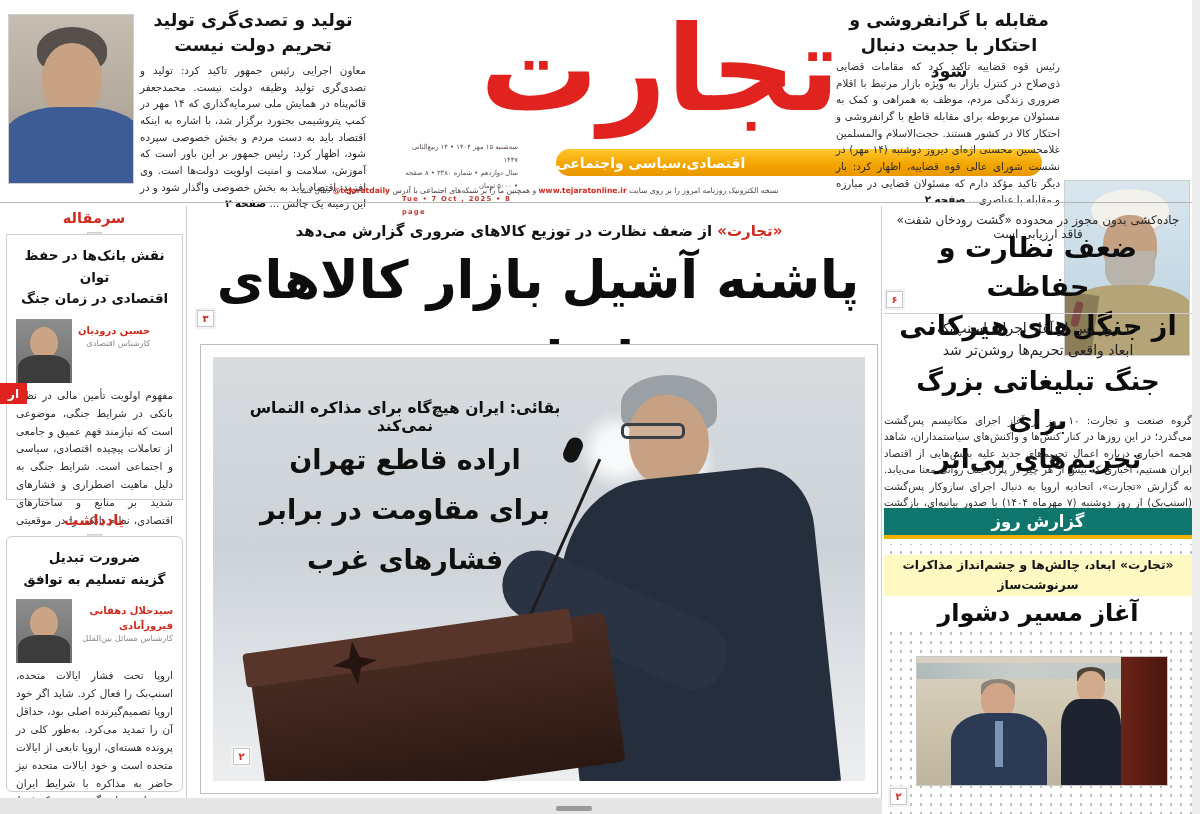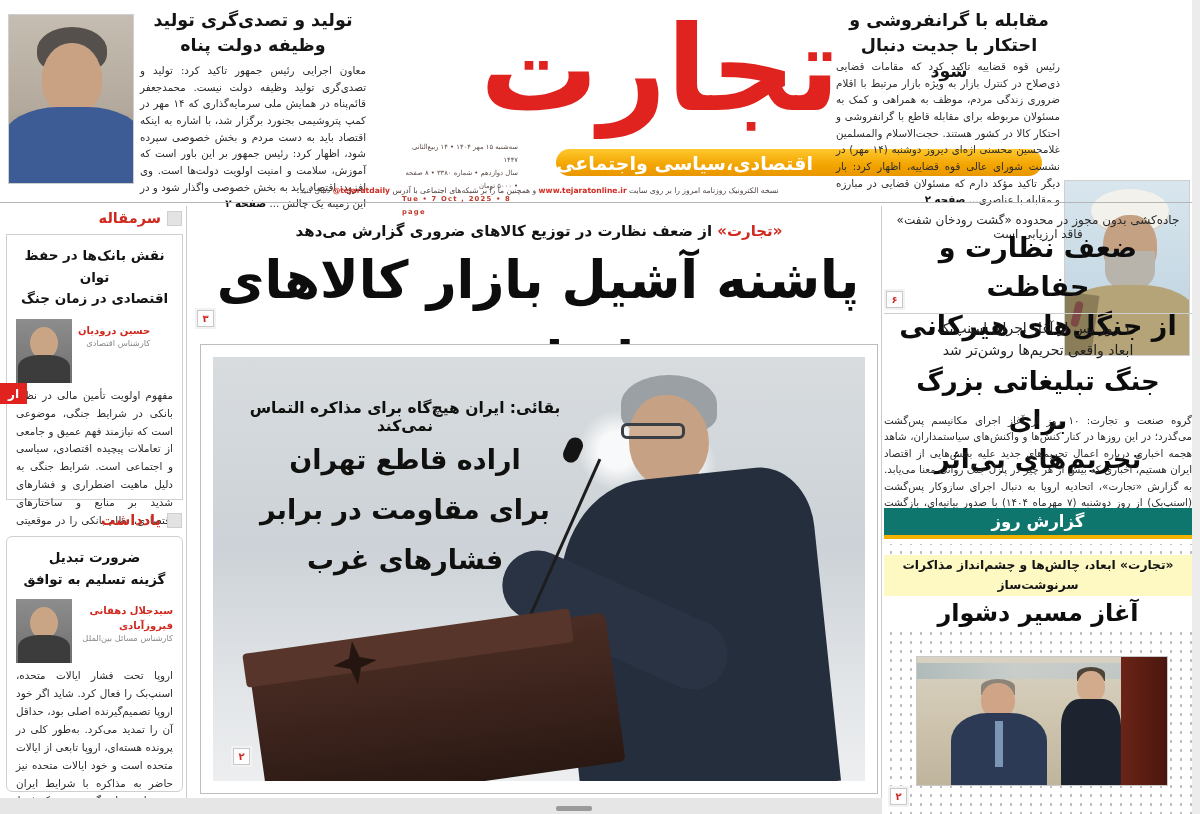--- a/index.html
+++ b/index.html
@@ -19,21 +19,21 @@
   
   .logo { position:absolute; left:455px; top:-18px; width:410px; height:175px; text-align:center;
           color:#e0231e; font-weight:bold; font-size:118px; line-height:175px;
           text-shadow:0 0 2px #ffffff; letter-spacing:-4px; }
   .dateblock { position:absolute; left:402px; top:141px; width:116px; font-size:6.8px; color:#5a4a46;
                text-align:right; line-height:1.9; }
   .dateblock .en { direction:ltr; text-align:left; color:#c0392b; letter-spacing:1.2px; font-weight:bold; }
   .ribbon { position:absolute; left:556px; top:149px; width:486px; height:27px; border-radius:14px;
             background:linear-gradient(180deg,#ffc82e 0%,#f2a400 60%,#e99700 100%);
             display:flex; align-items:center; justify-content:flex-start; padding-right:18px; }
-  .ribbon span { color:#ffffff; font-weight:bold; font-size:19px; }
+  .ribbon span { color:#ffffff; font-weight:bold; font-size:14px; }
   .subline { position:absolute; left:300px; top:186px; width:590px; font-size:7.6px; color:#4a3f3c;
              text-align:left; direction:rtl; }
   .subline .red { color:#d02a20; font-weight:bold; }
 
   
   .h-title { font-weight:bold; color:#141414; text-align:center; font-size:17.5px; line-height:1.45; }
   .h-body { font-size:10.3px; color:#2c2c2c; text-align:justify; line-height:1.62; }
   .pgref { font-weight:bold; color:#111; }
   .photo { border:1px solid #cfcfcf; overflow:hidden; position:relative; }
 
@@ -47,21 +47,21 @@
   
   .ph-cleric { background:linear-gradient(180deg,#d9e6ee 0%,#c6d9e4 60%,#b8ccd8 100%); }
   .ph-cleric .turban { position:absolute; left:26px; top:8px; width:78px; height:44px; border-radius:50%; background:#f3f1ec; box-shadow:0 2px 0 #d8d4cc; }
   .ph-cleric .face { position:absolute; left:38px; top:34px; width:54px; height:64px; border-radius:46%; background:#c5a183; }
   .ph-cleric .beard { position:absolute; left:40px; top:70px; width:50px; height:40px; border-radius:0 0 50% 50%; background:#b9b4ab; }
   .ph-cleric .robe { position:absolute; left:-4px; top:104px; width:136px; height:74px; border-radius:42% 42% 0 0; background:#b4a478; }
   .ph-cleric .aba { position:absolute; left:-10px; top:112px; width:40px; height:66px; background:#8a7d57; transform:rotate(8deg); }
   .ph-cleric .mic { position:absolute; left:8px; top:120px; width:8px; height:26px; background:#7e4a46; border-radius:4px; transform:rotate(14deg); }
 
   
-  .sec-label { position:absolute; display:flex; align-items:center; justify-content:flex-end; gap:6px; }
+  .sec-label { position:absolute; display:flex; align-items:center; justify-content:flex-end; gap:6px;flex-direction:column; }
   .sec-label .txt { color:#d02a20; font-weight:bold; font-size:14.5px; }
   .sec-label .sq { width:15px; height:15px; background:#e3e3e3; border:1px solid #cfcfcf; }
   .side-box { position:absolute; background:#fff; border:1px solid #cfcfcf; padding:10px 9px 8px 9px; }
   .side-title { font-weight:bold; font-size:13.5px; color:#141414; text-align:center; line-height:1.6; margin-bottom:9px; }
   .author-row { display:flex; flex-direction:row-reverse; gap:6px; margin-bottom:4px; }
   .author-photo { width:56px; height:64px; flex:0 0 56px; background:linear-gradient(180deg,#8d8d8d,#6f6f6f); position:relative; overflow:hidden; }
   .author-photo .hd { position:absolute; left:14px; top:8px; width:28px; height:32px; border-radius:50%; background:#caa585; }
   .author-photo .bd { position:absolute; left:2px; top:36px; width:52px; height:30px; border-radius:40% 40% 0 0; background:#3c3c3c; }
   .author-meta { text-align:right; padding-top:4px; }
   .author-name { color:#d02a20; font-weight:bold; font-size:10px; line-height:1.5; }
@@ -151,21 +151,21 @@
 <div class="page">
 
   <div class="abs photo ph-man1" style="left:8px; top:14px; width:126px; height:170px;">
     <div class="hair"></div>
     <div class="face"></div>
     <div class="shirt"></div>
     <div class="suit"></div>
   </div>
   <div class="abs rtl h-title" style="left:140px; top:8px; width:226px;">
     <div>تولید و تصدی‌گری تولید</div>
-    <div>وظیفه دولت پناه</div>
+    <div>تحریم دولت نیست</div>
   </div>
   <div class="abs rtl h-body" style="left:140px; top:62px; width:226px;">
     <span>معاون اجرایی رئیس جمهور تاکید کرد: تولید و تصدی‌گری تولید وظیفه دولت نیست. محمدجعفر قائم‌پناه در همایش ملی سرمایه‌گذاری که ۱۴ مهر در کمپ پتروشیمی بجنورد برگزار شد، با اشاره به اینکه اقتصاد باید به دست مردم و بخش خصوصی سپرده شود، اظهار کرد: رئیس جمهور بر این باور است که آموزش، سلامت و امنیت اولویت دولت‌ها است. وی افزود: اقتصاد باید به بخش خصوصی واگذار شود و در این زمینه یک چالش ...</span>
     <span class="pgref">صفحه ۲</span>
   </div>
 
   <div class="logo rtl">تجارت</div>
 
   <div class="dateblock rtl">
     <div>سه‌شنبه ۱۵ مهر ۱۴۰۴ • ۱۴ ربیع‌الثانی ۱۴۴۷</div>

